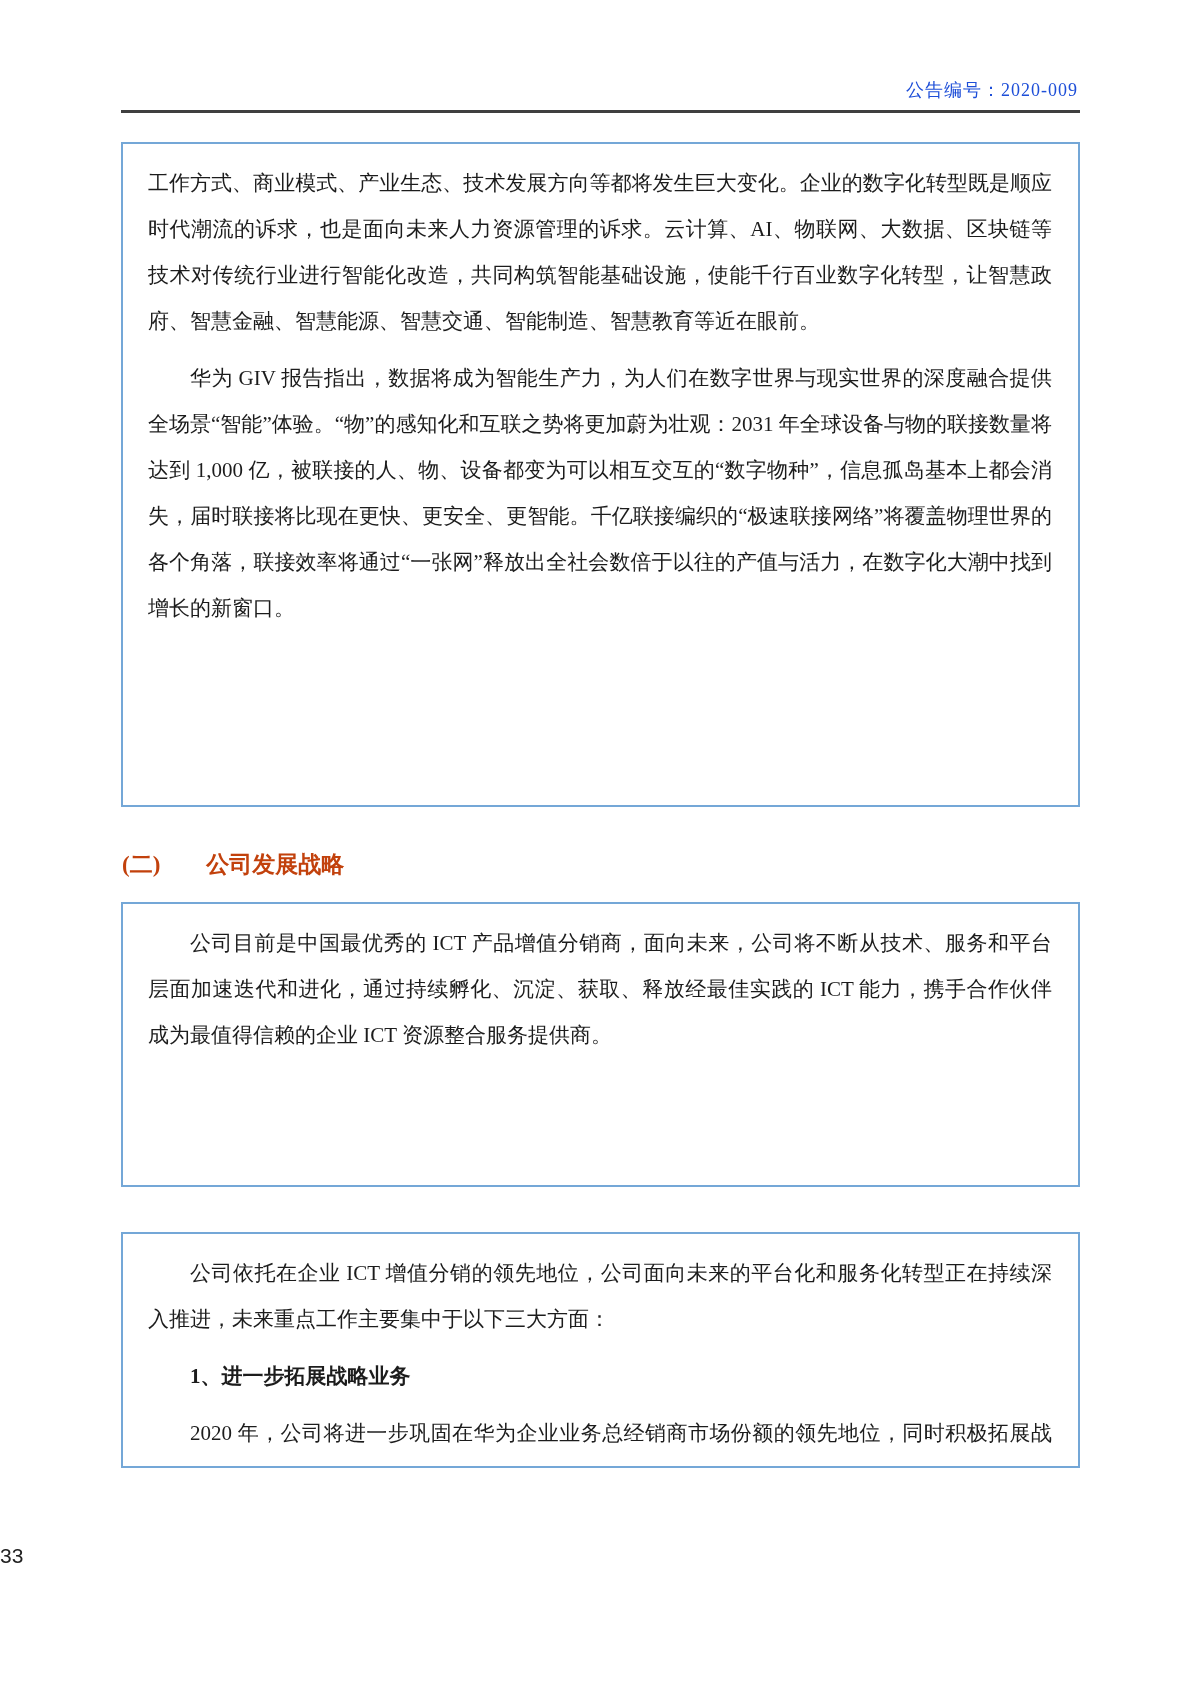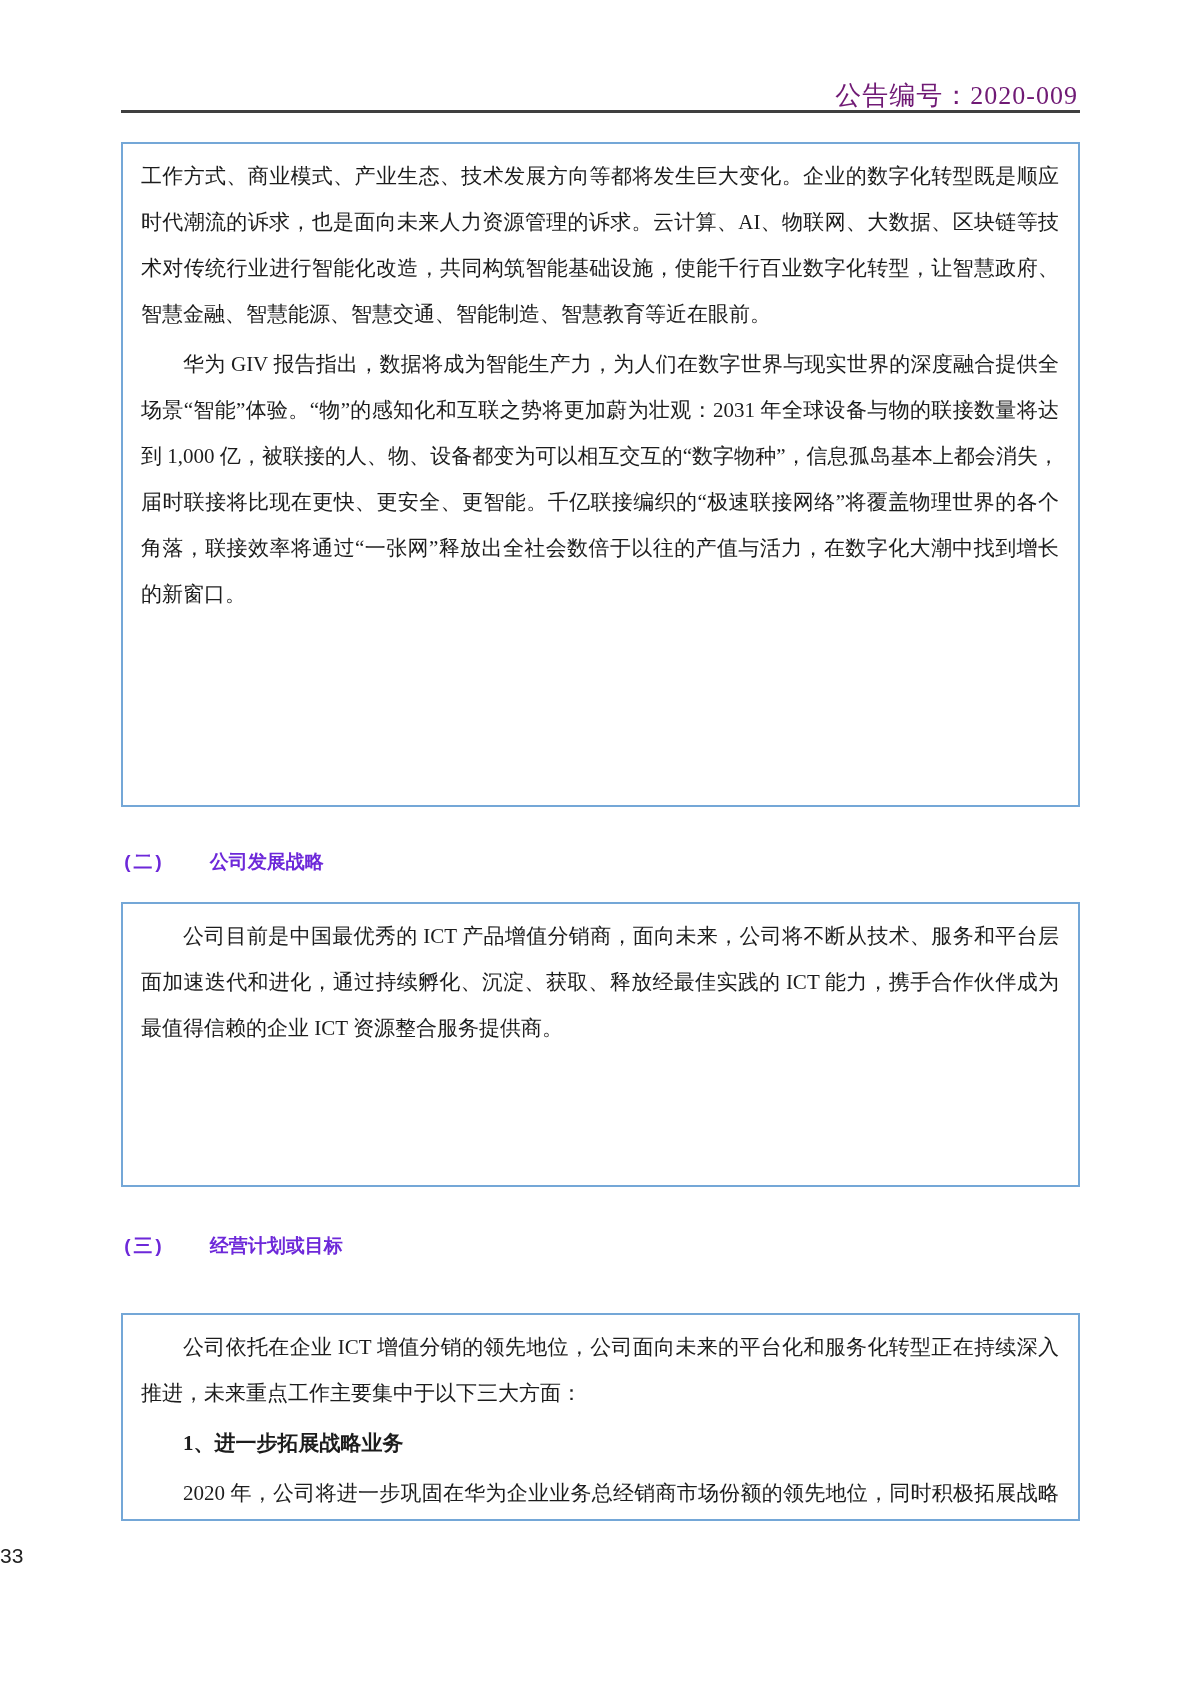--- a/index.html
+++ b/index.html
@@ -13,22 +13,22 @@
     height: 1697px;
     background: #ffffff;
     color: #1c1c1c;
     font-family: "Liberation Serif", "DejaVu Serif", serif;
     overflow: hidden;
   }
   .doc-number {
     position: absolute;
     top: 78px;
     right: 122px;
-    font-size: 26px;
-    color: #701a75;
+    font-size: 18px;
+    color: #1d4ed8;
     letter-spacing: 1px;
   }
   .header-rule {
     position: absolute;
     top: 110px;
     left: 121px;
     width: 959px;
     height: 3px;
     background: var(--rule-color, #3f3f3f);
   }
@@ -40,39 +40,38 @@
     border: 2px solid var(--box-border, #74a7d7);
     padding: 5px 15px 8px 14px;
     font-size: 21px;
     line-height: 46px;
     text-align: justify;
     overflow: hidden;
     background: #ffffff;
   }
   .box-1 { top: 142px; height: 665px; }
   .box-2 { top: 902px;  height: 285px; }
-  .box-3 { top: 1313px; height: 208px; }
+  .box-3 { top: 1232px; height: 236px; }
   .text-box p {
-    margin: 4px;
+    margin: 11px;
     text-indent: 2em;
   }
   .text-box p.no-indent {
     text-indent: 0;
   }
   .text-box p.sub-heading {
     font-weight: bold;
   }
   .section-heading {
     position: absolute;
     left: 122px;
-    font-size: 19px;
+    font-size: 23px;
     font-weight: bold;
-    color: #6d28d9;
+    color: #c2410c;
     white-space: nowrap;
-    font-family: Liberation Mono, monospace;
   }
   .heading-2 { top: 849px; }
   .heading-3 { top: 1233px; }
   .section-heading .sec-title {
     margin-left: 46px;
   }
   .page-number {
     position: absolute;
     top: 1544px;
     left: 0;

